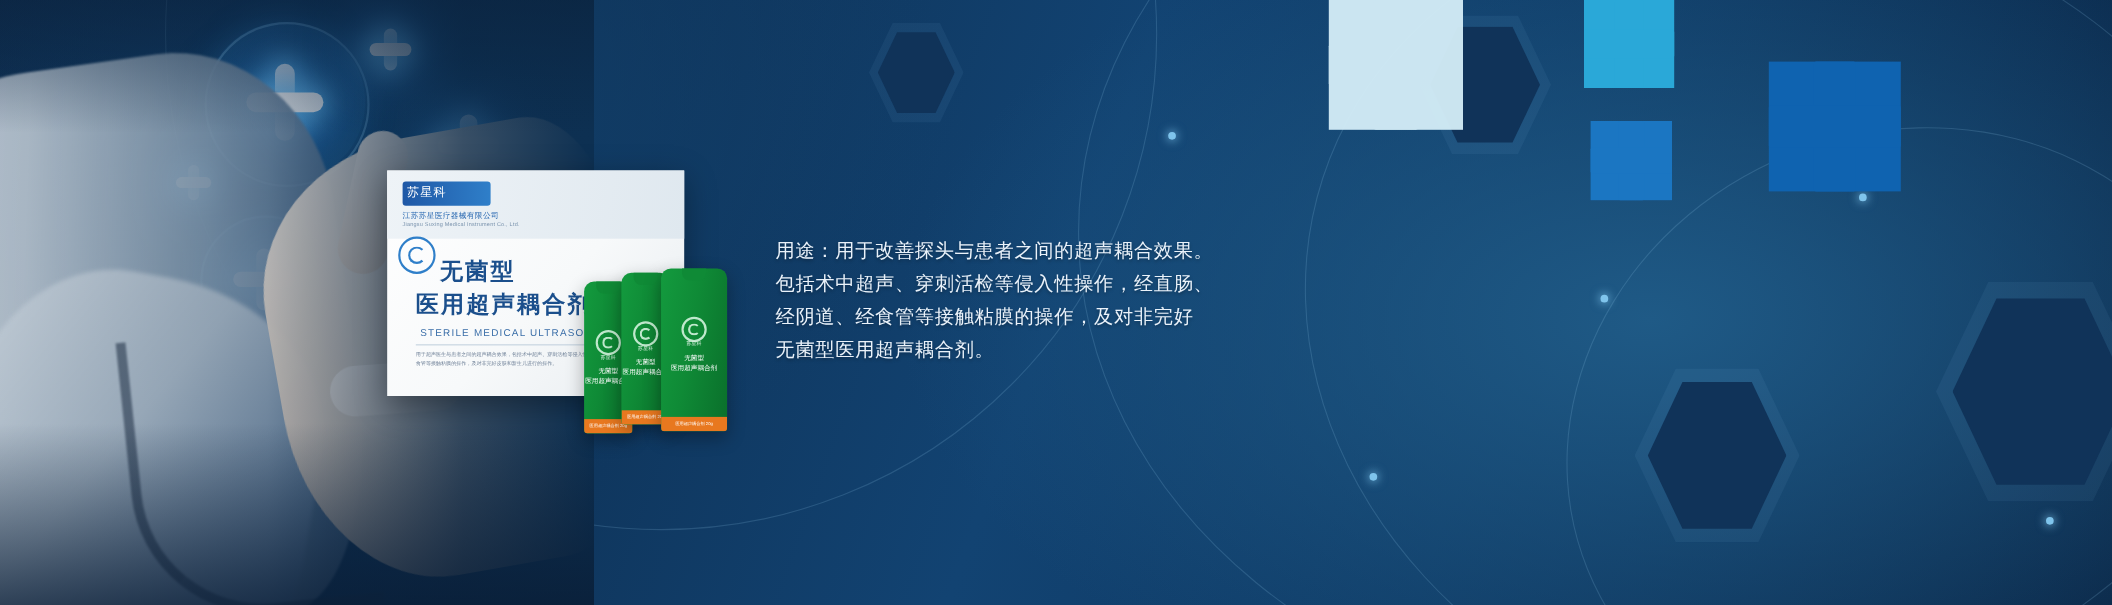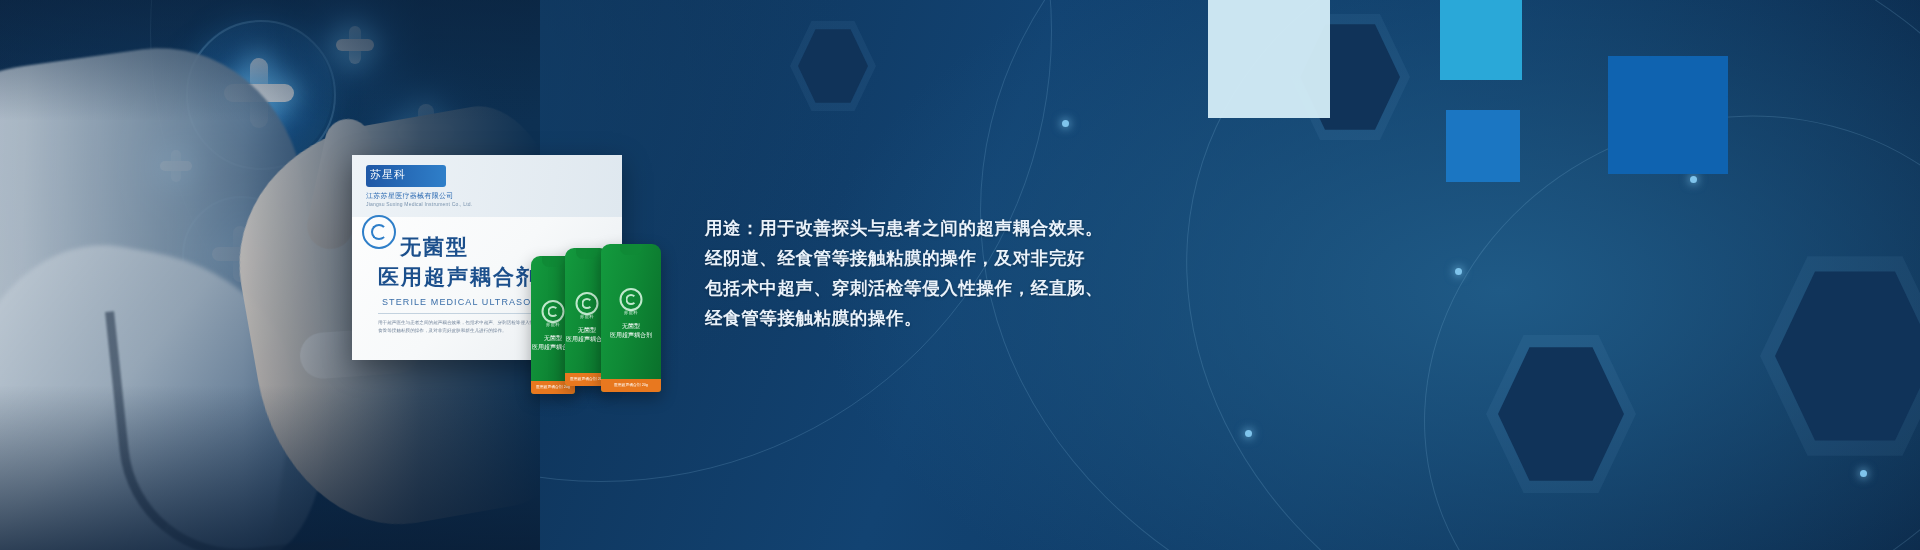--- a/index.html
+++ b/index.html
@@ -103,21 +103,21 @@
   .sachet .foot{position:absolute;left:0;bottom:0;width:100%;height:13px;
     background:#e8781f;}
   .sachet .foot span{display:block;text-align:center;font-size:3.8px;color:#fff;line-height:13px;}
 
   
   .copy{position:absolute;left:705px;top:176px;width:560px;color:#ffffff;}
   .title{font-size:29px;font-weight:normal;letter-spacing:2.2px;line-height:1.25;
     text-shadow:0 1px 4px rgba(0,0,0,.35);margin:0;}
   .desc{margin:37px 0 0 0;font-size:17.5px;line-height:1.72;letter-spacing:.6px;
     color:#eaf2fa;text-shadow:0 1px 3px rgba(0,0,0,.3);}
-  .desc p{margin:0;white-space:nowrap;font-weight:bold;}
+  .desc p{margin:0;white-space:nowrap;}
 </style>
 </head>
 <body>
 
 <div id="banner">
 
   <div class="bg-layer">
     <div class="hexout" style="left:1290px;top:10px;width:120px;height:134px;"></div>
     <div class="hexin" style="left:1300px;top:21px;width:100px;height:112px;"></div>
     <div class="hexout" style="left:1486px;top:330px;width:150px;height:168px;"></div>
@@ -224,19 +224,19 @@
     <div class="brand">苏星科</div>
     <div class="lbl">无菌型<br>医用超声耦合剂</div>
     <div class="foot">
         <span>医用超声耦合剂 20g</span>
       </div>
   </div>
 
   <div class="copy">
     <div class="desc">
       <p>用途：用于改善探头与患者之间的超声耦合效果。</p>
+      <p>包括术中超声、穿刺活检等侵入性操作，经直肠、</p>
       <p>经阴道、经食管等接触粘膜的操作，及对非完好</p>
-      <p>包括术中超声、穿刺活检等侵入性操作，经直肠、</p>
-      <p>经食管等接触粘膜的操作。</p>
+      <p>无菌型医用超声耦合剂。</p>
     </div>
   </div>
 
 </div>
 
 </body></html>

